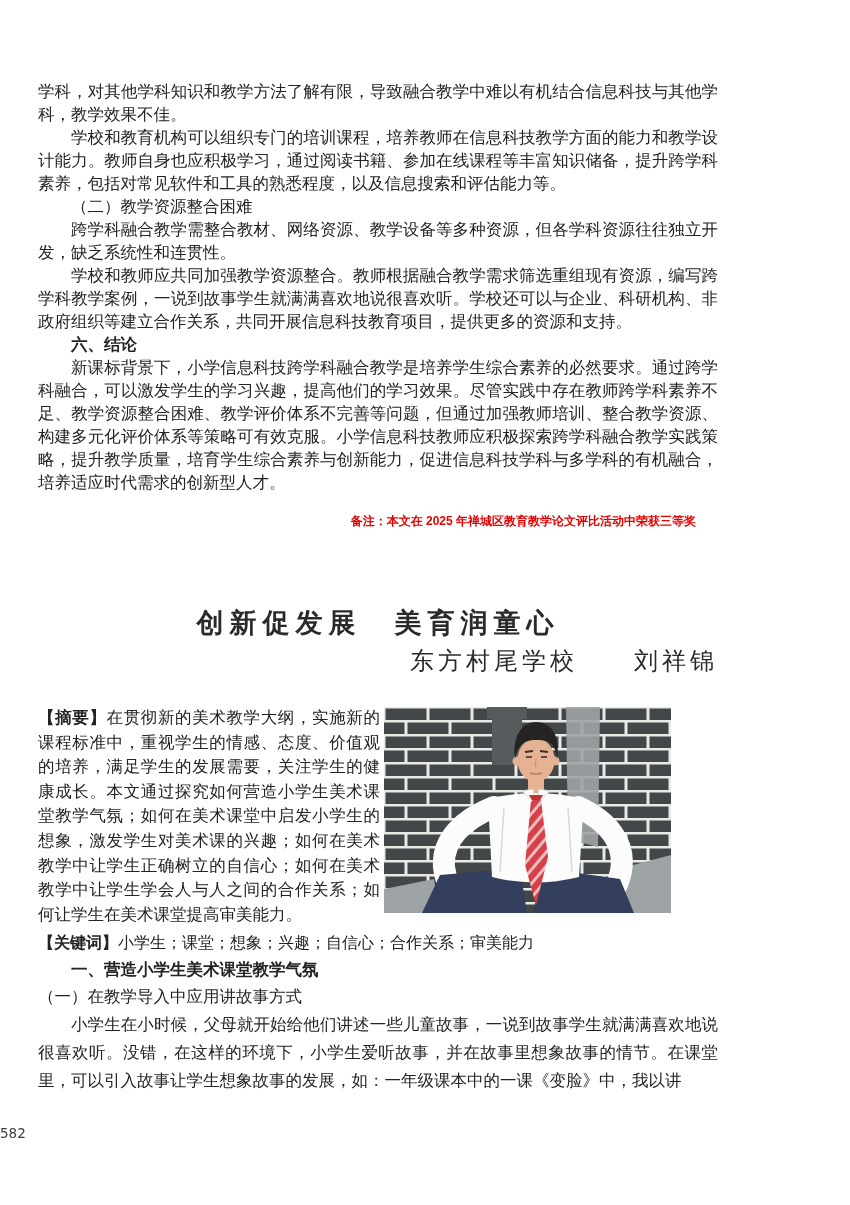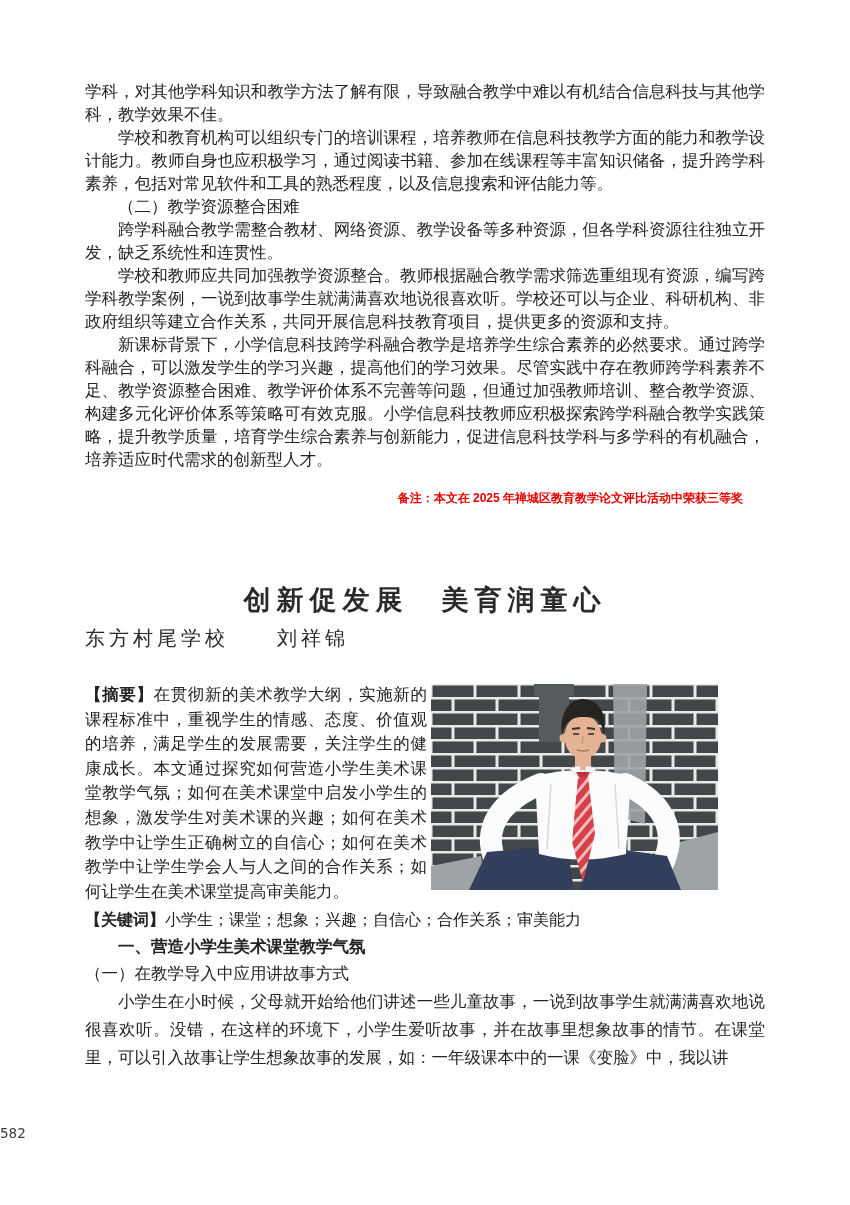--- a/index.html
+++ b/index.html
@@ -5,40 +5,40 @@
   html,body{margin:0;padding:0;background:#ffffff;}
   .page{
     position:relative;
     width:850px;height:1205px;
     margin:0 auto;
     background:#ffffff;
     font-family:"Liberation Serif","DejaVu Serif",serif;
     color:#232326;
     overflow:hidden;
   }
-  .content{padding:80px 85px 0 85px;width:680px;}
+  .content{padding:80px 85px 0 38px;width:680px;}
   .body-p{
     font-size:16.5px;line-height:23px;margin:0;
     text-align:justify;text-justify:inter-ideograph;
   }
   .ti2{text-indent:2em;}
   .hei{font-family:"Liberation Sans","DejaVu Sans",sans-serif;font-weight:bold;}
   .award{
     font-family:"Liberation Sans","DejaVu Sans",sans-serif;
     font-weight:bold;font-size:12px;line-height:23px;
     text-align:right;padding-right:22px;margin-top:16px;
   }
   .title2{
     margin-top:70px;
     text-align:center;font-size:27px;line-height:40px;
     font-weight:bold;letter-spacing:6px;color:#2a2a2d;
   }
   .byline{
-    margin-top:4px;text-align:left;
-    font-size:20px;line-height:28px;letter-spacing:4px;color:#2a2a2d;
+    margin-top:4px;text-align:right;
+    font-size:24px;line-height:28px;letter-spacing:4px;color:#2a2a2d;
   }
   .abstract-wrap{margin-top:30px;}
   .abstract-p{
     font-size:16.5px;line-height:24.6px;margin:0;
     text-align:justify;text-justify:inter-ideograph;
   }
   .photo{
     float:right;
     width:287px;height:206px;
     margin:2px 47px 4px 4px;
@@ -59,20 +59,21 @@
 
 <div class="page">
   <div class="content">
 
     <div>
       <p class="body-p">学科，对其他学科知识和教学方法了解有限，导致融合教学中难以有机结合信息科技与其他学科，教学效果不佳。</p>
       <p class="body-p ti2">学校和教育机构可以组织专门的培训课程，培养教师在信息科技教学方面的能力和教学设计能力。教师自身也应积极学习，通过阅读书籍、参加在线课程等丰富知识储备，提升跨学科素养，包括对常见软件和工具的熟悉程度，以及信息搜索和评估能力等。</p>
       <p class="body-p ti2">（二）教学资源整合困难</p>
       <p class="body-p ti2">跨学科融合教学需整合教材、网络资源、教学设备等多种资源，但各学科资源往往独立开发，缺乏系统性和连贯性。</p>
       <p class="body-p ti2">学校和教师应共同加强教学资源整合。教师根据融合教学需求筛选重组现有资源，编写跨学科教学案例，一说到故事学生就满满喜欢地说很喜欢听。学校还可以与企业、科研机构、非政府组织等建立合作关系，共同开展信息科技教育项目，提供更多的资源和支持。</p>
+      <p class="body-p ti2 hei">六、结论</p>
       <p class="body-p ti2">新课标背景下，小学信息科技跨学科融合教学是培养学生综合素养的必然要求。通过跨学科融合，可以激发学生的学习兴趣，提高他们的学习效果。尽管实践中存在教师跨学科素养不足、教学资源整合困难、教学评价体系不完善等问题，但通过加强教师培训、整合教学资源、构建多元化评价体系等策略可有效克服。小学信息科技教师应积极探索跨学科融合教学实践策略，提升教学质量，培育学生综合素养与创新能力，促进信息科技学科与多学科的有机融合，培养适应时代需求的创新型人才。</p>
       <p class="award" style="color: rgb(230, 0, 0);">备注：本文在 2025 年禅城区教育教学论文评比活动中荣获三等奖</p>
     </div>
 
     <div>
       <div class="title2">创新促发展　美育润童心</div>
       <div class="byline">东方村尾学校　　刘祥锦</div>
 
       <div class="abstract-wrap">
 

